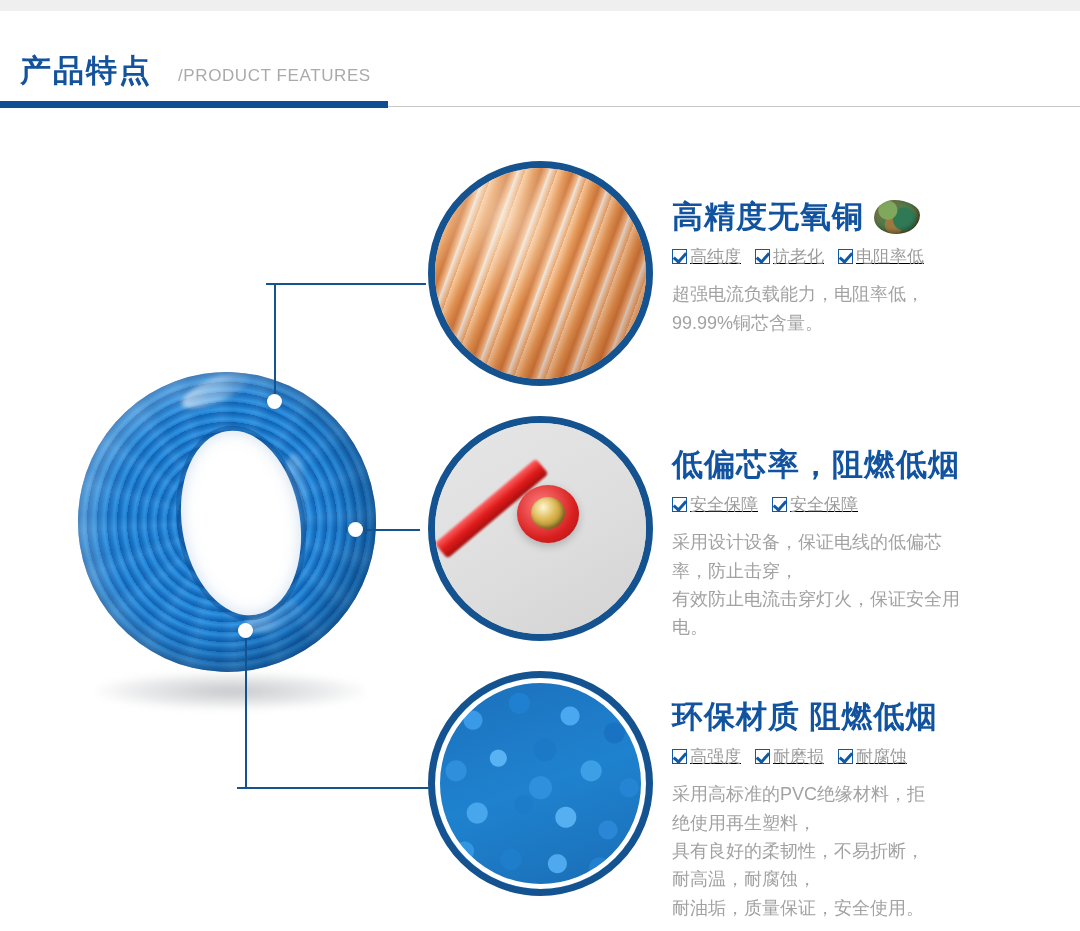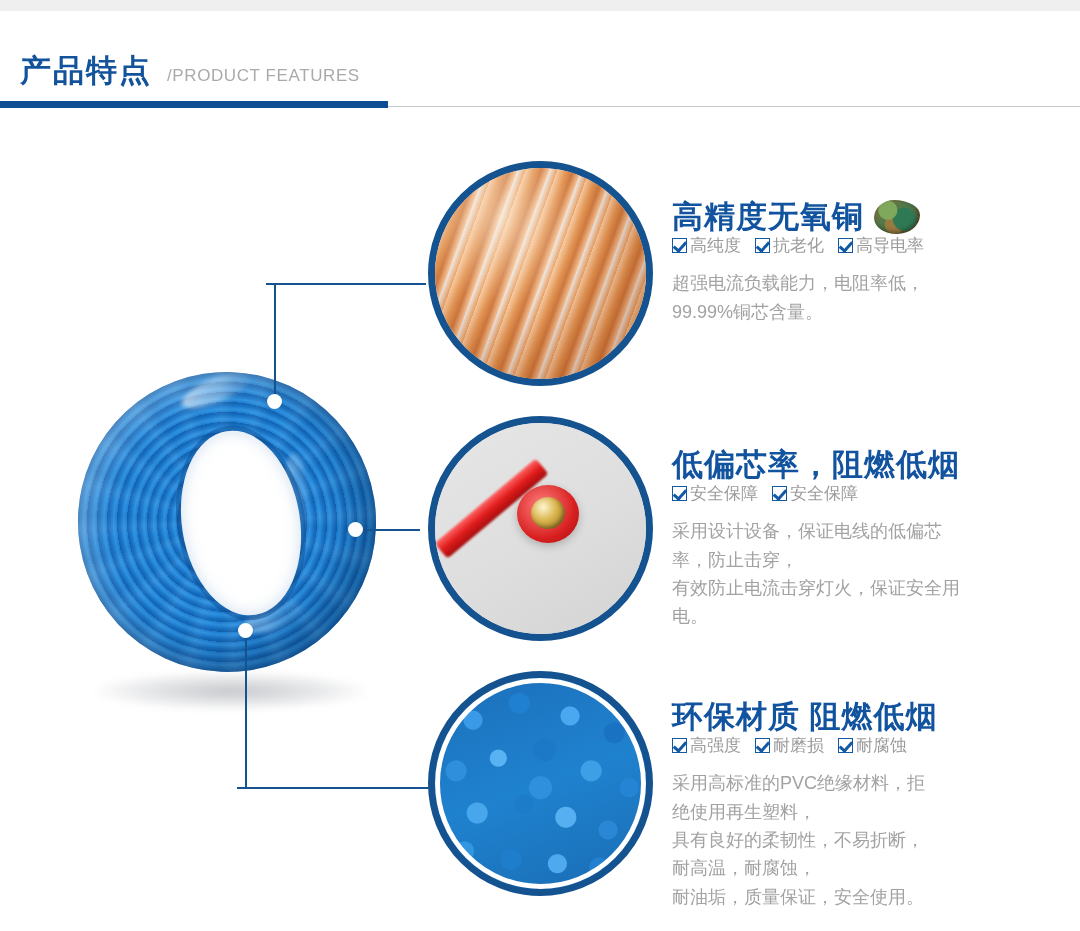--- a/index.html
+++ b/index.html
@@ -39,21 +39,21 @@
     font-size: 31px;
     font-weight: bold;
     color: #13539c;
     letter-spacing: 2px;
     line-height: 1;
   }
   .header-en {
     font-size: 17px;
     color: #aaaaaa;
     letter-spacing: 0.6px;
-    margin-left: 15px;
+    margin-left: 26px;
     line-height: 1;
   }
 
   .header-rule-thin {
     position: absolute;
     top: 106px; left: 0;
     width: 1080px; height: 1px;
     background: #c9c9c9;
   }
   .header-rule-thick {
@@ -250,23 +250,25 @@
     border-radius: 44% 56% 50% 48% / 52% 44% 56% 48%;
     background:
       radial-gradient(circle at 30% 30%, #7fa85d 0 9px, transparent 10px),
       radial-gradient(circle at 66% 56%, #2f7a55 0 11px, transparent 12px),
       radial-gradient(circle at 44% 72%, #9a7a3f 0 9px, transparent 10px),
       linear-gradient(140deg,#8a6b38,#4e7a4a 45%,#6b5a32 100%);
     box-shadow: inset -2px -2px 5px rgba(0,0,0,0.4);
   }
 
   .f-checks {
+    margin-top: 11px;
     display: flex;
     align-items: center;
     white-space: nowrap;
+    text-decoration: underline;
   }
   .chk-item {
     display: flex;
     align-items: center;
     margin-right: 14px;
     font-size: 17px;
     color: #9b9b9b;
   }
   .chk-item:last-child { margin-right: 0; }
   .chk-box {
@@ -345,21 +347,21 @@
       <span class="chk-item">
         <span class="chk-box"></span>
         <span>高纯度</span>
       </span>
       <span class="chk-item">
         <span class="chk-box"></span>
         <span>抗老化</span>
       </span>
       <span class="chk-item">
         <span class="chk-box"></span>
-        <span>高导电率</span>
+        <span>电阻率低</span>
       </span>
     </div>
     <div class="f-desc">超强电流负载能力，电阻率低，99.99%铜芯含量。</div>
   </div>
 
   <div class="photo-circle" style="left:428px; top:416px;">
     <div class="photo-inner">
       <div class="grey-bg"></div>
       <div class="red-wire"></div>
       <div class="red-tip"></div>

